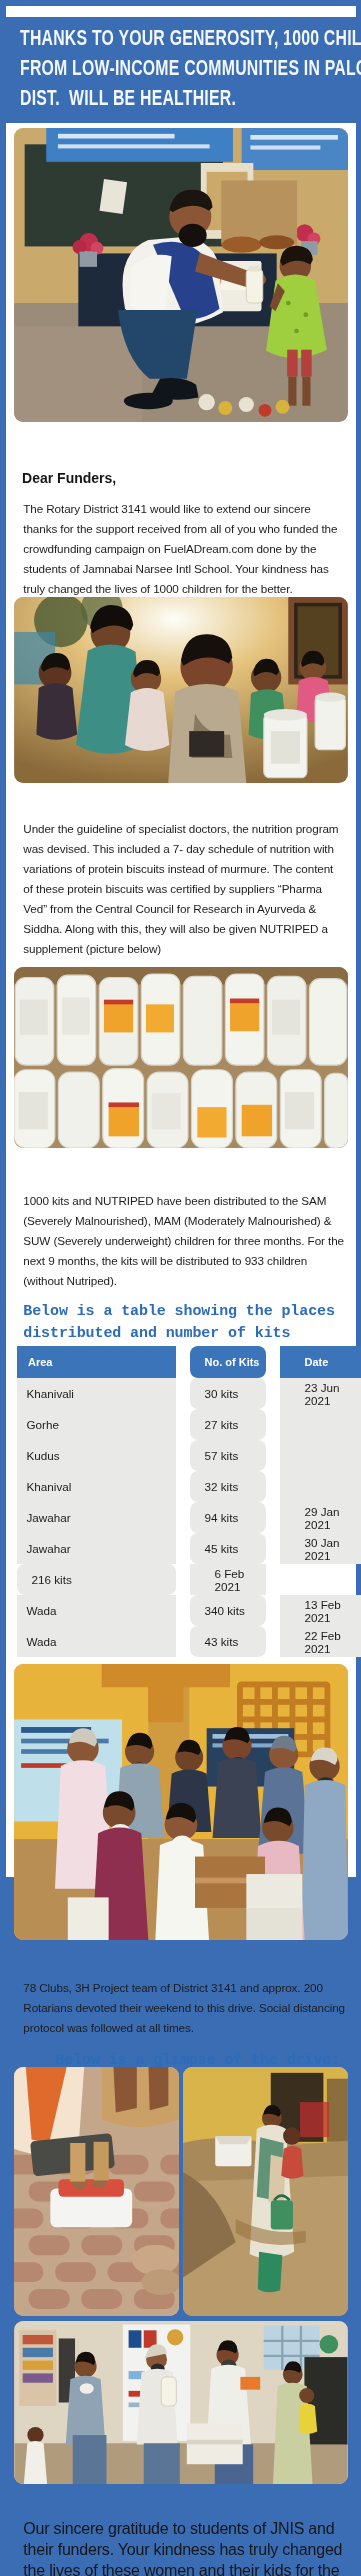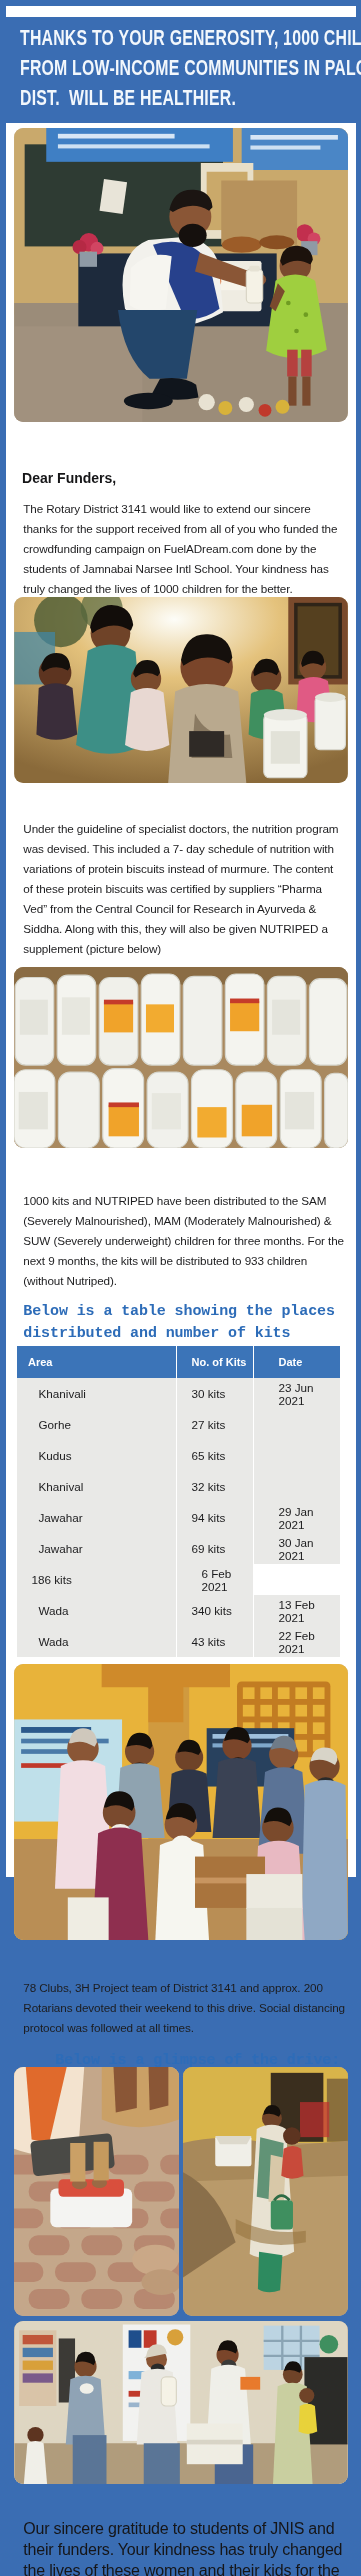--- a/index.html
+++ b/index.html
@@ -47,31 +47,31 @@
   .para-5{top:2379px;font-weight:normal;letter-spacing:-0.2px;width:334px;line-height:21px;font-size:16px;color:#161618;}
   .blue-heading{
     position:absolute;left:17.5px;width:318px;
     font-size:15px;font-weight:bold;color:var(--heading-blue);line-height:21.6px;
     letter-spacing:-0.1px;
     font-family:Liberation Mono, monospace;
   }
   .heading-table{top:1166px;}
   .heading-glimpse{top:1915px;margin-left:32px;}
   .kits-table{position:absolute;left:11.7px;top:1223px;width:328px;}
-  .t-row{display:grid;grid-template-columns:159px 76px 86px;column-gap:1px;background:#ffffff;}
+  .t-row{display:grid;grid-template-columns:159px 76px 86px;column-gap:14px;background:#ffffff;}
   .t-cell{display:flex;align-items:center;}
   .t-head .t-cell{
     background:var(--table-head-blue);color:#ffffff;font-weight:bold;
     font-size:11px;height:32px;
   }
   .t-body .t-cell{
     background:var(--cell-gray);color:#1c1c1e;font-size:11.7px;height:31px;
   }
-  .c-area{padding-left:21px;}
-  .c-kits{padding-left:14px;}
+  .c-area{padding-left:9px;}
+  .c-kits{padding-left:14px;border-radius:8px;}
   .c-date{padding-left:24px;}
   .t-head .c-area{padding-left:10.5px;}
 </style>
 </head>
 <body>
 
 <div class="top-strip"></div>
 
 <header class="banner">
   <div class="hline">THANKS TO YOUR GENEROSITY, 1000 CHILDREN</div>
@@ -264,40 +264,40 @@
       <div class="t-cell c-kits">30 kits</div>
       <div class="t-cell c-date">23 Jun 2021</div>
     </div>
     <div class="t-row t-body">
       <div class="t-cell c-area">Gorhe</div>
       <div class="t-cell c-kits">27 kits</div>
       <div class="t-cell c-date"></div>
     </div>
     <div class="t-row t-body">
       <div class="t-cell c-area">Kudus</div>
-      <div class="t-cell c-kits">65 kits</div>
+      <div class="t-cell c-kits">57 kits</div>
       <div class="t-cell c-date"></div>
     </div>
     <div class="t-row t-body">
       <div class="t-cell c-area">Khanival</div>
       <div class="t-cell c-kits">32 kits</div>
       <div class="t-cell c-date"></div>
     </div>
     <div class="t-row t-body">
       <div class="t-cell c-area">Jawahar</div>
       <div class="t-cell c-kits">94 kits</div>
       <div class="t-cell c-date">29 Jan 2021</div>
     </div>
     <div class="t-row t-body">
       <div class="t-cell c-area">Jawahar</div>
-      <div class="t-cell c-kits">69 kits</div>
+      <div class="t-cell c-kits">45 kits</div>
       <div class="t-cell c-date">30 Jan 2021</div>
     </div>
     <div class="t-row t-body">
-      <div class="t-cell c-kits">186 kits</div>
+      <div class="t-cell c-kits">216 kits</div>
       <div class="t-cell c-date">6 Feb 2021</div>
     </div>
     <div class="t-row t-body">
       <div class="t-cell c-area">Wada</div>
       <div class="t-cell c-kits">340 kits</div>
       <div class="t-cell c-date">13 Feb 2021</div>
     </div>
     <div class="t-row t-body">
       <div class="t-cell c-area">Wada</div>
       <div class="t-cell c-kits">43 kits</div>

